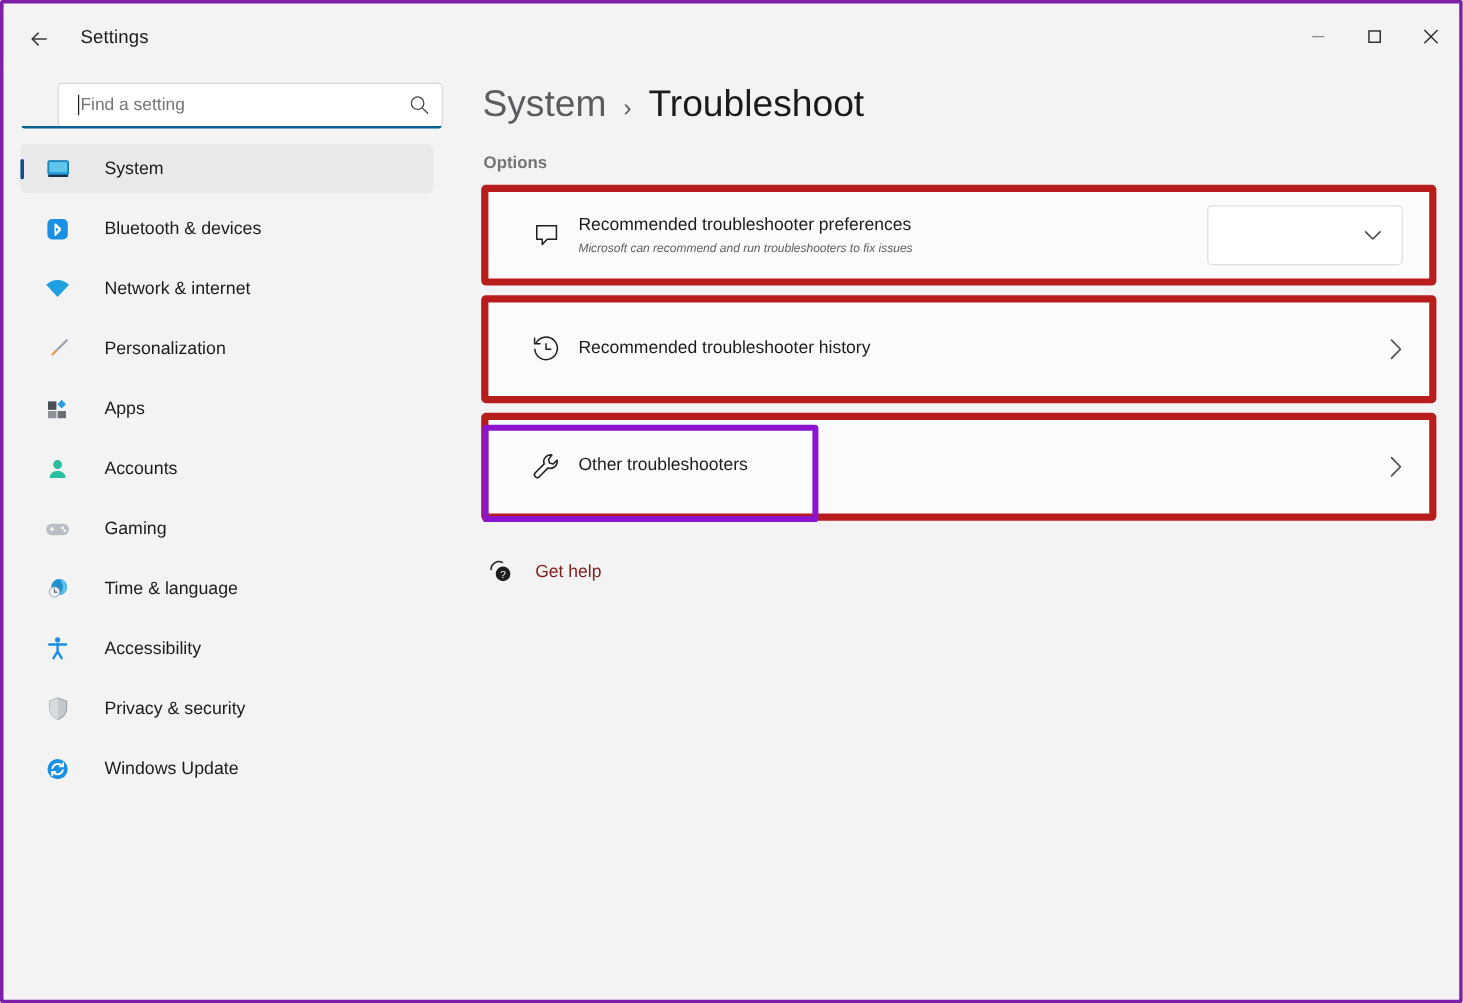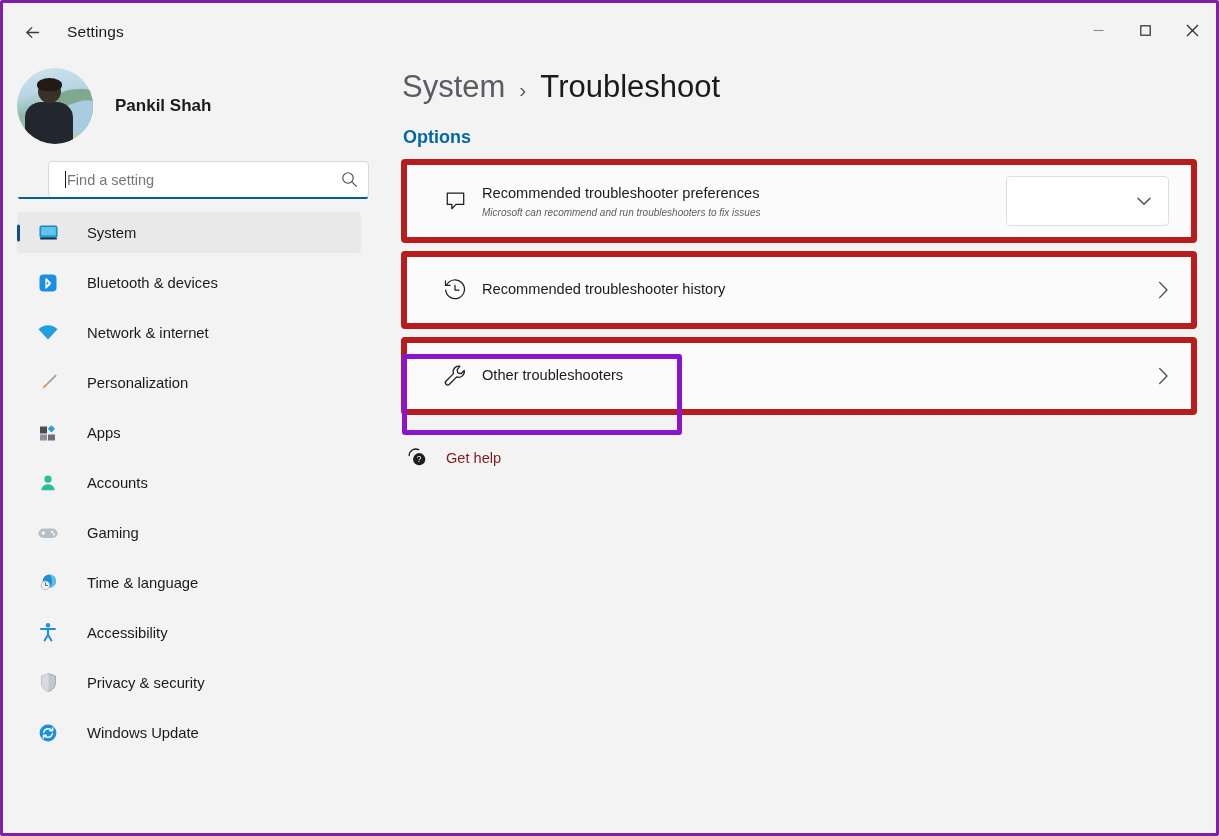--- a/index.html
+++ b/index.html
@@ -229,39 +229,39 @@
   #crumb-parent { color: #5c5c60; cursor: pointer; }
   #crumb-sep {
     color: #5c5c60;
     font-size: 21px;
     margin: 0 14px;
   }
   #crumb-current { color: #1b1b1b; }
 
   #options-label {
     margin: 22px 0 0 28px;
-    font-size: 18px;
+    font-size: 14px;
     font-weight: bold;
-    color: #0369a1;
+    color: #737373;
   }
 
   #cards { margin: 11px 0 0 26px; }
 
   .card {
     width: 796px;
     background: #fbfbfb;
     border: 6px solid #b91c1c;
     border-radius: 4px;
     display: flex;
     align-items: center;
     margin-bottom: 8px;
     position: relative;
   }
   .card-tall  { height: 84px; }
-  .card-short { height: 78px; }
+  .card-short { height: 90px; }
 
   .card-icon {
     width: 50px;
     margin-left: 23px;
     display: flex;
     align-items: center;
     justify-content: center;
     flex: none;
   }
   .card-text { flex: 1; margin-left: 2px; }
@@ -369,30 +369,20 @@
         <svg width="13" height="13" viewBox="0 0 13 13" stroke="#2b2b2b">
           <line x1="1" y1="1" x2="12" y2="12" stroke-width="1.15"></line>
           <line x1="12" y1="1" x2="1" y2="12" stroke-width="1.15"></line>
         </svg>
       </div>
     </div>
   </div>
 
   <div id="sidebar">
 
-    <div id="profile">
-      <div id="avatar">
-        <div class="hill"></div>
-        <div class="lake"></div>
-        <div class="person-body"></div>
-        <div class="person-head"></div>
-        <div class="person-hair"></div>
-      </div>
-      <div id="profile-name">Pankil Shah</div>
-    </div>
 
     <div id="search-wrap">
       <div id="search-box">
         <div id="search-caret"></div>
         <input id="search-input" type="text" placeholder="Find a setting" style="">
         <svg width="17" height="17" viewBox="0 0 17 17" fill="none">
           <circle cx="7" cy="7" r="5.2" stroke="#46464a" stroke-width="1.1"></circle>
           <line x1="10.9" y1="10.9" x2="15.4" y2="15.4" stroke="#46464a" stroke-width="1.1" stroke-linecap="round"></line>
         </svg>
       </div>

